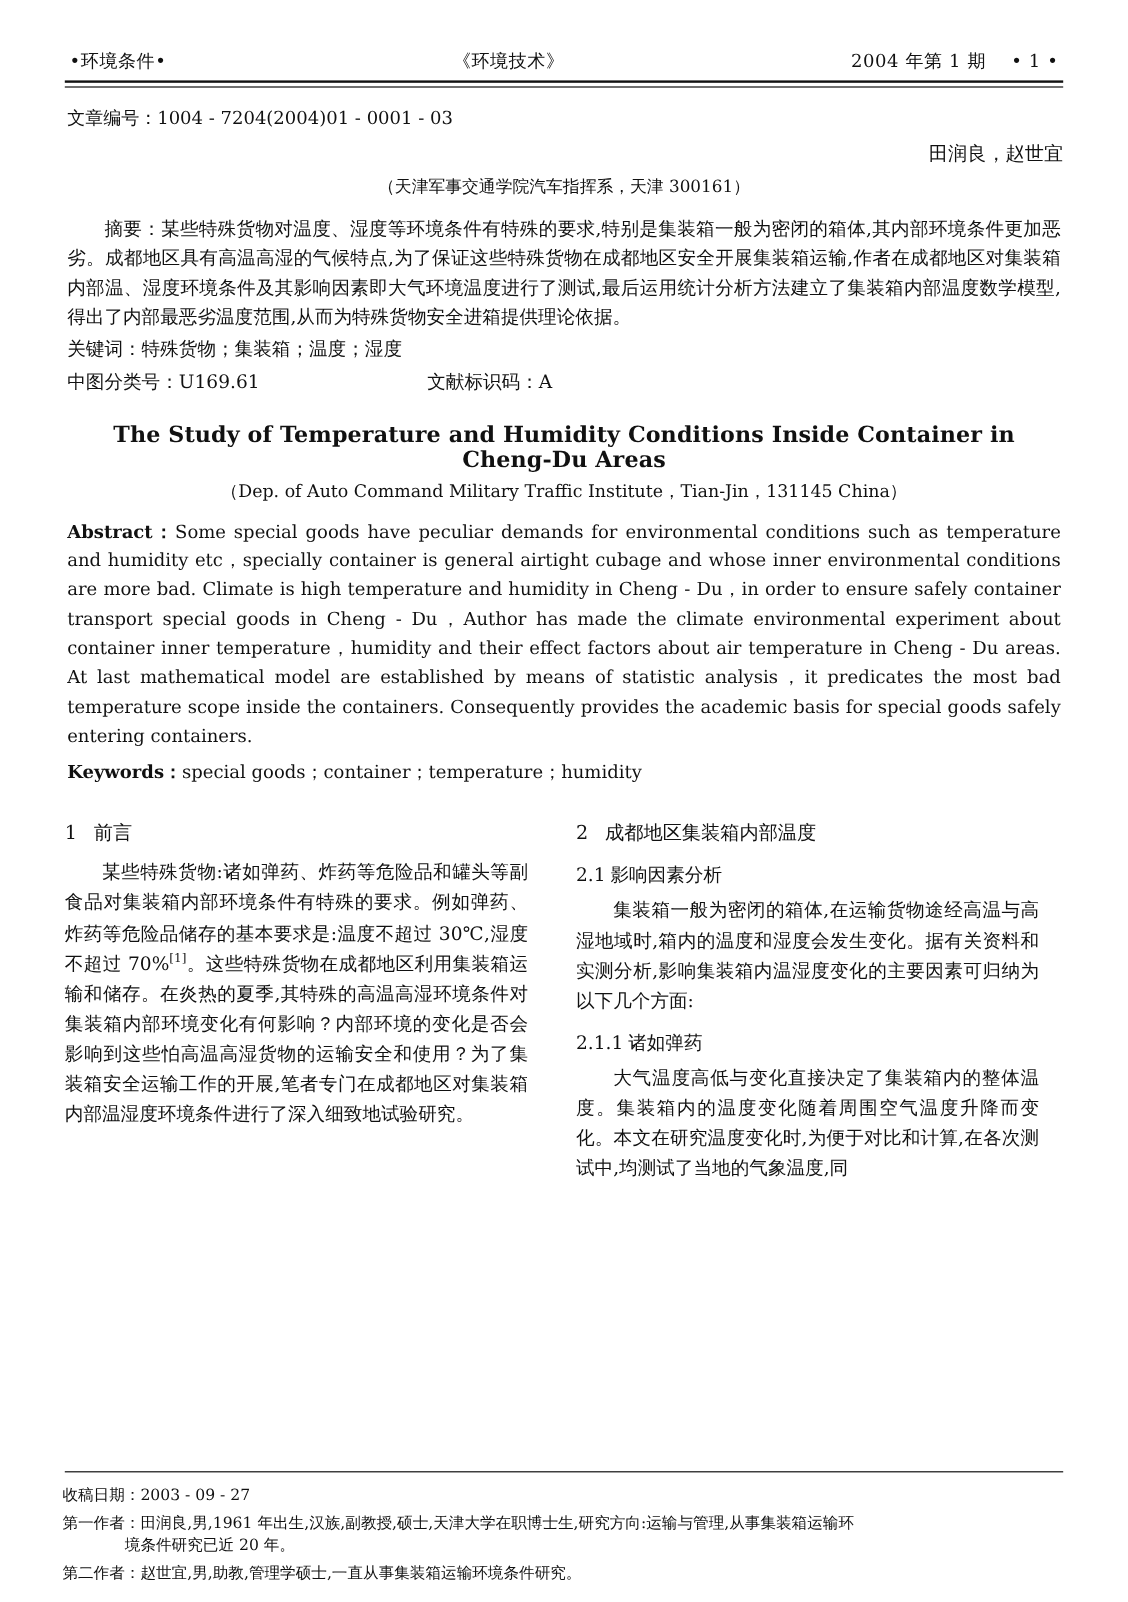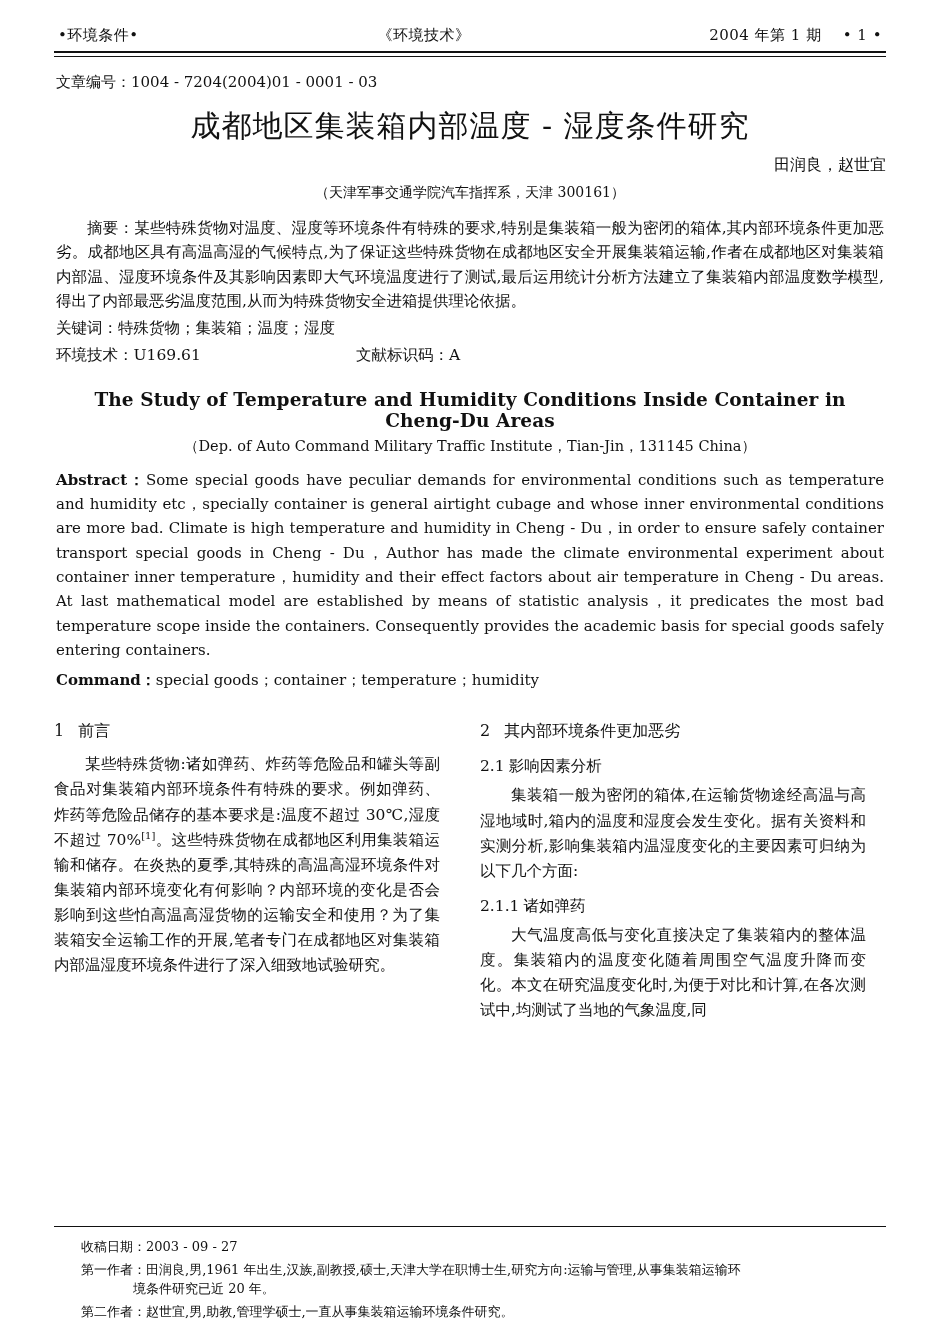--- a/index.html
+++ b/index.html
@@ -12,21 +12,21 @@
     height: 1335px;
     font-family: "DejaVu Serif", "Liberation Serif", serif;
     color: #111111;
     position: relative;
     overflow: hidden;
   }
   .page {
     width: 940px;
     height: 1335px;
     box-sizing: border-box;
-    padding: 26px 54px 10px 54px;
+    padding: 42px 54px 10px 54px;
     position: relative;
   }
 
   
   .runhead {
     display: flex;
     align-items: baseline;
     justify-content: space-between;
     font-size: 15px;
     letter-spacing: 0.5px;
@@ -159,21 +159,21 @@
   
   .foot-rule {
     position: absolute;
     left: 54px;
     right: 54px;
     bottom: 108px;
     border-top: 1px solid #111;
   }
   .footnotes {
     position: absolute;
-    left: 71px;
+    left: 42px;
     right: 54px;
     bottom: 14px;
     font-size: 13px;
     line-height: 1.5;
   }
   .fn-line { margin: 3px 0 0 10px; display: flex; }
   .fn-line .fn-label { flex: 0 0 auto; }
   .fn-line .fn-text { flex: 1 1 auto; }
   .fn-cont { margin: 0 0 0 62px; }
 </style>
@@ -184,56 +184,55 @@
 
   <div class="runhead">
     <div class="left">•环境条件•</div>
     <div class="center">《环境技术》</div>
     <div class="right">2004 年第 1 期    • 1 •</div>
   </div>
   <div class="rule-double"></div>
 
   <div class="artnum">文章编号：1004 - 7204(2004)01 - 0001 - 03</div>
 
-  <div class="cn-title">成都地区集装箱内部温度 - 湿度条件研究</div>
   <div class="cn-authors">田润良，赵世宜</div>
   <div class="cn-affil">（天津军事交通学院汽车指挥系，天津 300161）</div>
 
   <div class="cn-abstract">
     <p class="indent2">摘要：某些特殊货物对温度、湿度等环境条件有特殊的要求,特别是集装箱一般为密闭的箱体,其内部环境条件更加恶劣。成都地区具有高温高湿的气候特点,为了保证这些特殊货物在成都地区安全开展集装箱运输,作者在成都地区对集装箱内部温、湿度环境条件及其影响因素即大气环境温度进行了测试,最后运用统计分析方法建立了集装箱内部温度数学模型,得出了内部最恶劣温度范围,从而为特殊货物安全进箱提供理论依据。</p>
   </div>
   <div class="kw-line">关键词：特殊货物；集装箱；温度；湿度</div>
   <div class="class-line">
-    <div class="c1">环境技术：U169.61</div>
+    <div class="c1">中图分类号：U169.61</div>
     <div class="c2">文献标识码：A</div>
   </div>
 
   <div class="en-title">The Study of Temperature and Humidity Conditions Inside Container in Cheng-Du Areas</div>
   <div class="en-affil">（Dep. of Auto Command Military Traffic Institute，Tian-Jin，131145 China）</div>
   <div class="en-abstract">
     <b>Abstract：</b><span>Some special goods have peculiar demands for environmental conditions such as temperature and humidity etc，specially container is general airtight cubage and whose inner environmental conditions are more bad. Climate is high temperature and humidity in Cheng - Du，in order to ensure safely container transport special goods in Cheng - Du，Author has made the climate environmental experiment about container inner temperature，humidity and their effect factors about air temperature in Cheng - Du areas. At last mathematical model are established by means of statistic analysis，it predicates the most bad temperature scope inside the containers. Consequently provides the academic basis for special goods safely entering containers.</span>
   </div>
   <div class="en-keywords">
-    <b>Command：</b><span>special goods；container；temperature；humidity</span>
+    <b>Keywords：</b><span>special goods；container；temperature；humidity</span>
   </div>
 
   <div class="body-cols">
 
     <div class="col">
       <div class="sec-h">
         <span class="num">1</span>
         <span>前言</span>
       </div>
       <p class="para"><span>某些特殊货物:诸如弹药、炸药等危险品和罐头等副食品对集装箱内部环境条件有特殊的要求。例如弹药、炸药等危险品储存的基本要求是:温度不超过 30℃,湿度不超过 70%</span><sup>[1]</sup><span>。这些特殊货物在成都地区利用集装箱运输和储存。在炎热的夏季,其特殊的高温高湿环境条件对集装箱内部环境变化有何影响？内部环境的变化是否会影响到这些怕高温高湿货物的运输安全和使用？为了集装箱安全运输工作的开展,笔者专门在成都地区对集装箱内部温湿度环境条件进行了深入细致地试验研究。</span></p>
     </div>
 
     <div class="col">
       <div class="sec-h">
         <span class="num">2</span>
-        <span>其内部环境条件更加恶劣</span>
+        <span>成都地区集装箱内部温度</span>
       </div>
       <div class="sub-h">
         <span class="num">2.1</span>
         <span>影响因素分析</span>
       </div>
       <p class="para">集装箱一般为密闭的箱体,在运输货物途经高温与高湿地域时,箱内的温度和湿度会发生变化。据有关资料和实测分析,影响集装箱内温湿度变化的主要因素可归纳为以下几个方面:</p>
       <div class="sub-h">
         <span class="num">2.1.1</span>
         <span>诸如弹药</span>
       </div>

